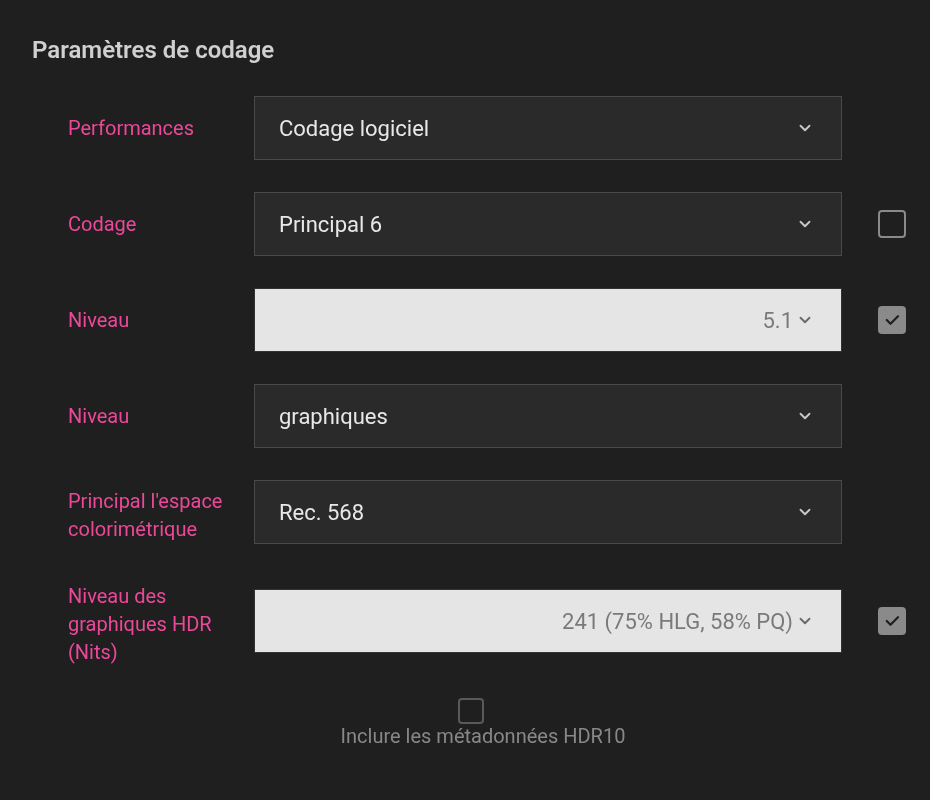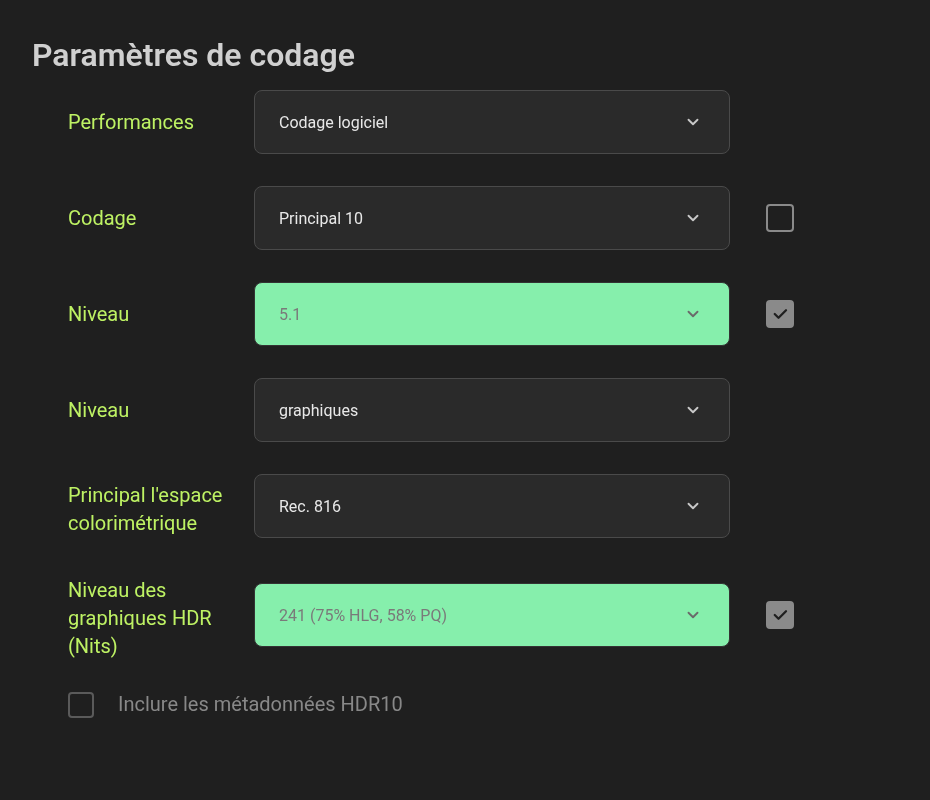--- a/index.html
+++ b/index.html
@@ -10,61 +10,62 @@
     body {
       width: 930px;
       height: 800px;
       background-color: #1f1f1f;
       font-family: -apple-system, BlinkMacSystemFont, "Segoe UI", Roboto, Helvetica, Arial, sans-serif;
       color: #e0e0e0;
       padding: 36px 32px;
       overflow: hidden;
     }
     .section-title {
-      font-size: 32px;
+      font-size: 24px;
       font-weight: 600;
       color: #d0d0d0;
-      margin-bottom: 16px;
+      margin-bottom: 32px;
     }
     .settings-content {
       padding-left: 36px;
     }
     .row {
       display: flex;
       align-items: center;
       margin-bottom: 32px;
     }
     .label {
       width: 186px;
       font-size: 20px;
-      color: #bef264;
+      color: #ec4899;
       line-height: 1.4;
       flex-shrink: 0;
       padding-right: 12px;
     }
     .dropdown {
-      width: 476px;
+      width: 588px;
       height: 64px;
       background-color: #2a2a2a;
       border: 1px solid #4a4a4a;
-      border-radius: 8px;
+      border-radius: 0;
       display: flex;
       align-items: center;
       justify-content: space-between;
       padding: 0 24px;
-      font-size: 16px;
+      font-size: 22px;
       color: #e8e8e8;
       cursor: pointer;
       flex-shrink: 0;
     }
     .dropdown.disabled {
-      background-color: #86efac;
+      background-color: #e5e5e5;
       border-color: #333333;
       color: #7a7a7a;
       cursor: default;
+      justify-content: flex-end;
     }
     .dropdown.disabled .chevron svg path {
       stroke: #6a6a6a;
     }
     .chevron {
       width: 24px;
       height: 24px;
       display: flex;
       align-items: center;
       justify-content: center;
@@ -102,21 +103,23 @@
       stroke: #1f1f1f;
     }
     .row-multiline-label .label {
       padding-top: 6px;
     }
     .row-multiline-label .right-checkbox {
       align-self: center;
     }
     .inline-checkbox-row {
       display: flex;
+      align-items: center;
       margin-top: 4px;
+      flex-direction: column;
     }
     .inline-checkbox {
       width: 26px;
       height: 26px;
       border: 2px solid #8a8a8a;
       border-radius: 4px;
       background-color: transparent;
       cursor: pointer;
       flex-shrink: 0;
       display: flex;
@@ -149,21 +152,21 @@
           <svg viewBox="0 0 24 24" fill="none">
               <path d="M6 9l6 6 6-6" stroke="#c8c8c8" stroke-width="2.5" stroke-linecap="round" stroke-linejoin="round"></path>
             </svg>
         </span>
       </div>
     </div>
 
     <div class="row">
       <div class="label">Codage</div>
       <div class="dropdown">
-        <span>Principal 10</span>
+        <span>Principal 6</span>
         <span class="chevron">
           <svg viewBox="0 0 24 24" fill="none">
               <path d="M6 9l6 6 6-6" stroke="#c8c8c8" stroke-width="2.5" stroke-linecap="round" stroke-linejoin="round"></path>
             </svg>
         </span>
       </div>
       <div class="right-checkbox">
         
       </div>
     </div>
@@ -193,21 +196,21 @@
           <svg viewBox="0 0 24 24" fill="none">
               <path d="M6 9l6 6 6-6" stroke="#c8c8c8" stroke-width="2.5" stroke-linecap="round" stroke-linejoin="round"></path>
             </svg>
         </span>
       </div>
     </div>
 
     <div class="row row-multiline-label">
       <div class="label">Principal l'espace colorimétrique</div>
       <div class="dropdown">
-        <span>Rec. 816</span>
+        <span>Rec. 568</span>
         <span class="chevron">
           <svg viewBox="0 0 24 24" fill="none">
               <path d="M6 9l6 6 6-6" stroke="#c8c8c8" stroke-width="2.5" stroke-linecap="round" stroke-linejoin="round"></path>
             </svg>
         </span>
       </div>
     </div>
 
     <div class="row row-multiline-label">
       <div class="label">Niveau des graphiques HDR (Nits)</div>

